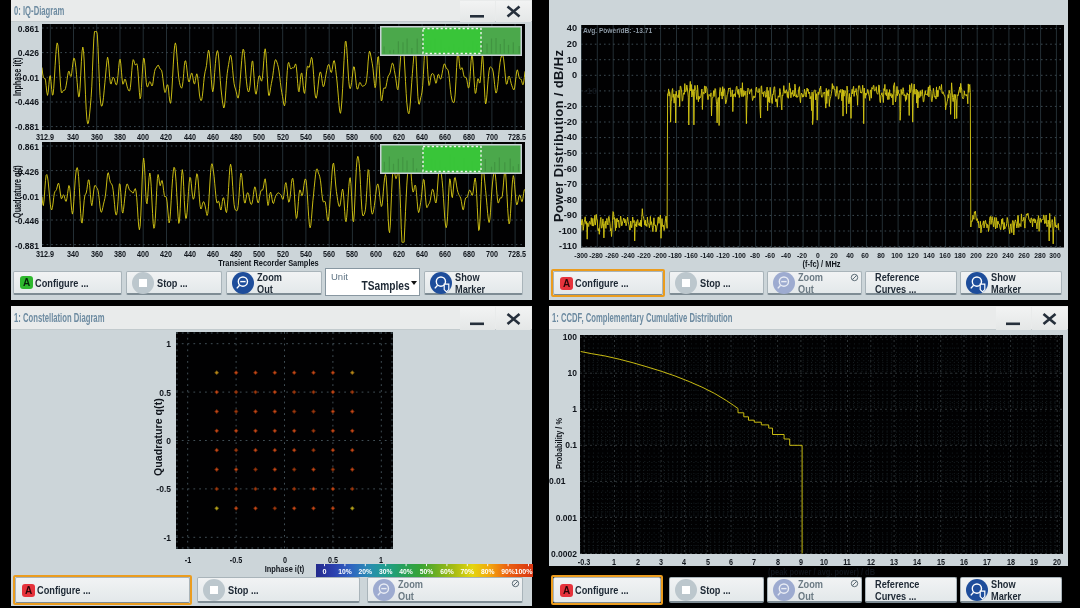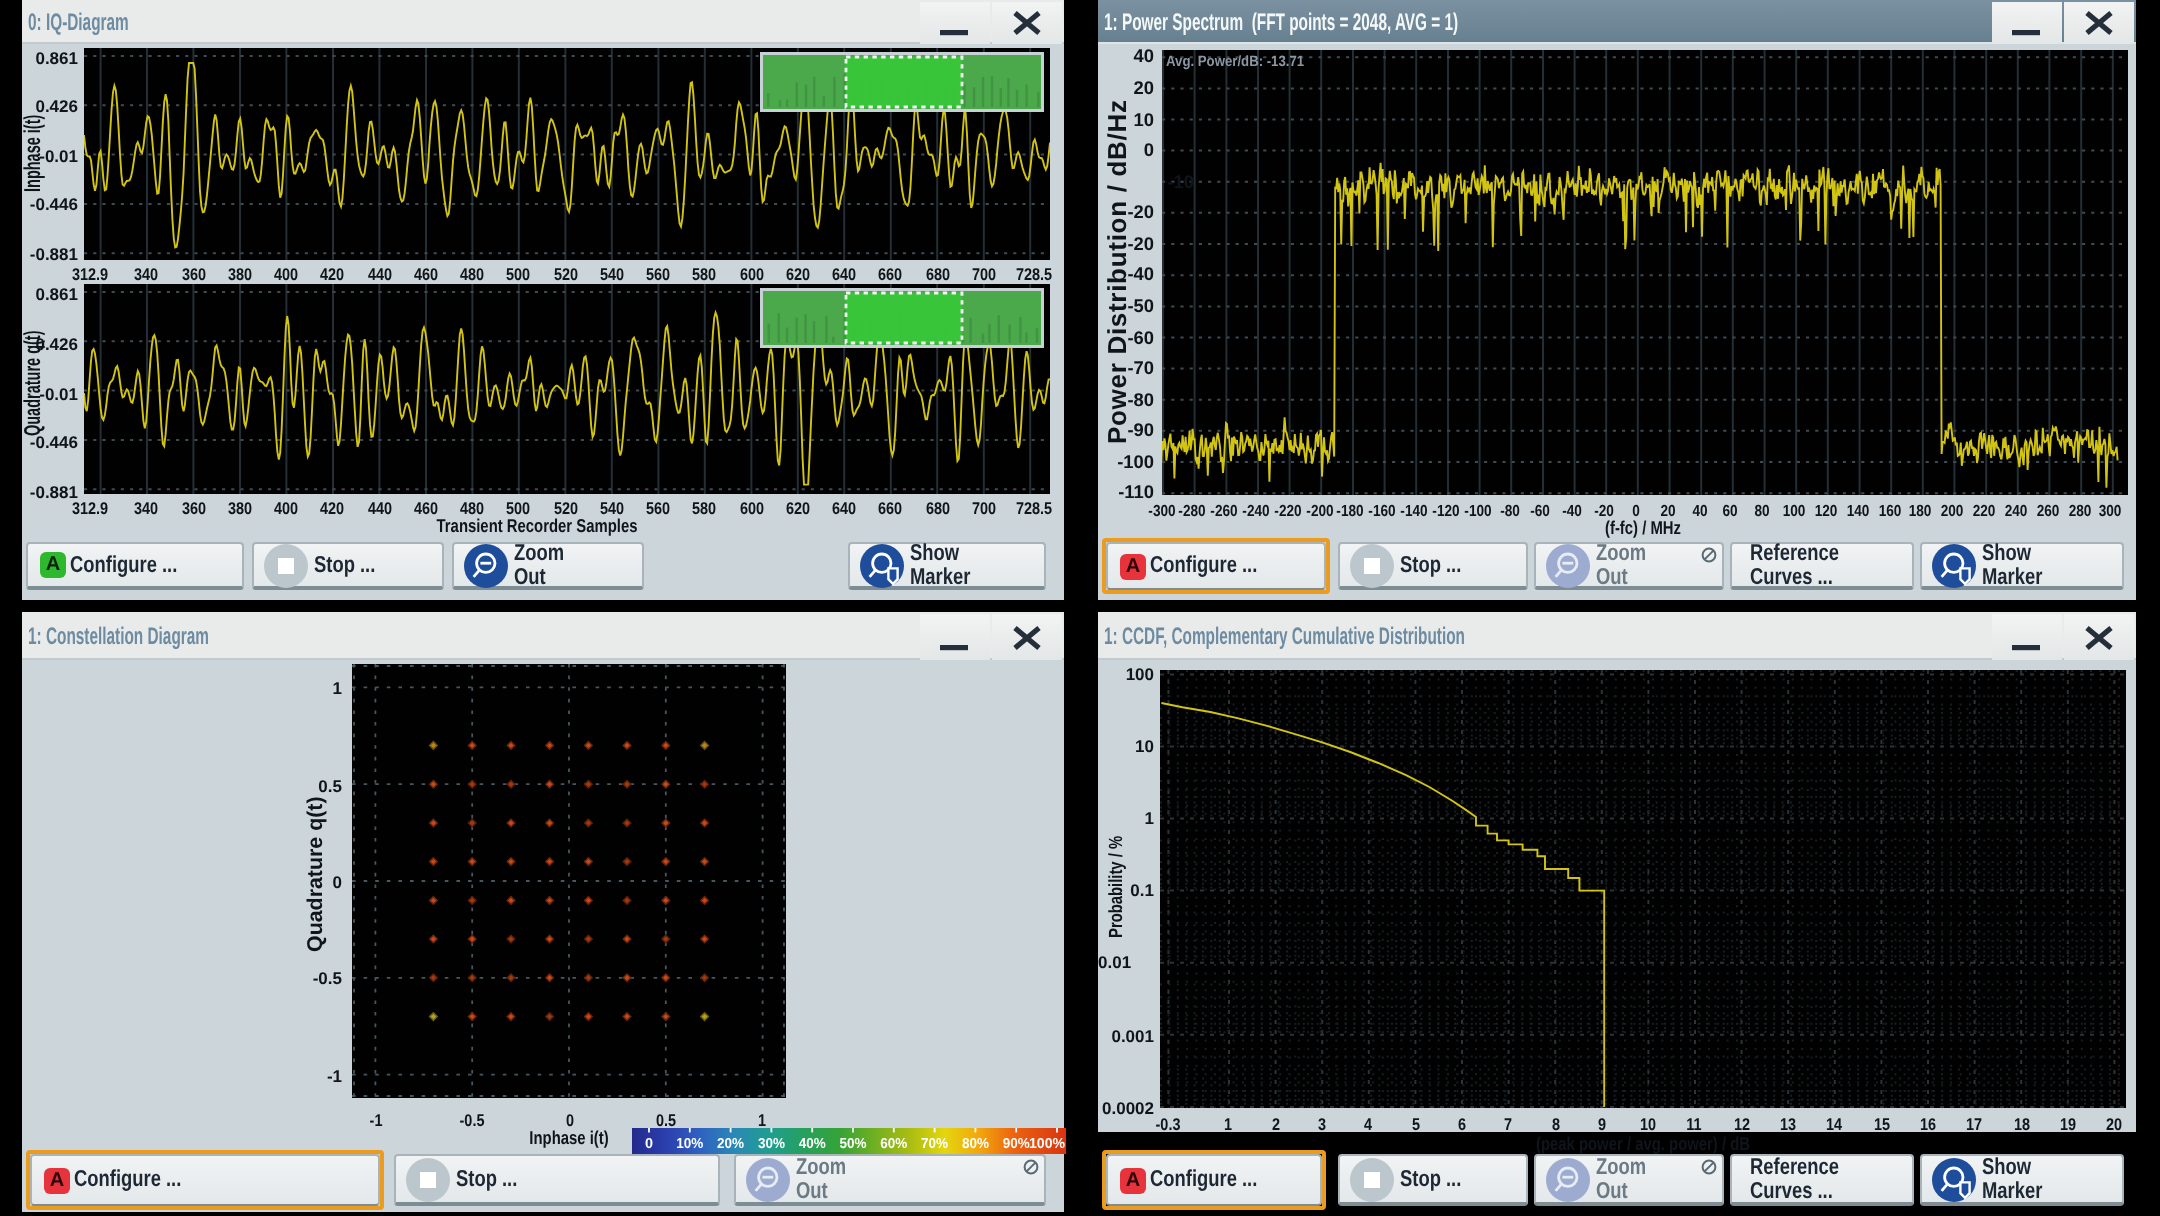--- a/index.html
+++ b/index.html
@@ -251,46 +251,38 @@
     <div class="btn" style="left:215px;top:271px;width:96px">
       <div class="icirc" style="background:#1e4d9b">
         <svg width="22" height="22" style="left:0;top:0">
           <circle cx="10.9" cy="9.6" r="4.6" fill="none" stroke="#fff" stroke-width="1.4"></circle>
           <line x1="8.2" y1="9.6" x2="13.6" y2="9.6" stroke="#fff" stroke-width="1.4"></line>
           <line x1="7.6" y1="13.2" x2="4.8" y2="16.4" stroke="#fff" stroke-width="1.4"></line>
         </svg>
       </div>
       <div class="lbl">Zoom<br>Out</div>
     </div>
+    <div style="position:absolute;left:314px;top:268px;width:95px;height:28px;background:#fff;border:1px solid #8897a1">
+      <div style="position:absolute;left:5px;top:2px;font-size:9.5px;color:#5e7383">Unit</div>
+      <div style="position:absolute;right:9px;bottom:2px;font-size:12px;font-weight:bold;color:#1d2834;transform:scaleX(0.85);transform-origin:right center">TSamples</div>
+      <div style="position:absolute;right:2px;top:12px;width:0;height:0;border-left:3.5px solid transparent;border-right:3.5px solid transparent;border-top:4.5px solid #111"></div>
+    </div>
     <div class="btn" style="left:413px;top:271px;width:99px">
       <div class="icirc" style="background:#1e4d9b">
         <svg width="22" height="22" style="left:0;top:0">
           <circle cx="10.9" cy="9.6" r="4.6" fill="none" stroke="#fff" stroke-width="1.4"></circle>
           <line x1="7.6" y1="13.2" x2="4.8" y2="16.4" stroke="#fff" stroke-width="1.4"></line>
           <path d="M14.2 12.2 h4.6 v5.4 l-2.3 2.3 l-2.3 -2.3 z" fill="#1e4d9b" stroke="#fff" stroke-width="1.2"></path>
         </svg>
       </div>
       <div class="lbl">Show<br>Marker</div>
     </div>
 </div>
 
 <div class="panel" style="left:549px;top:0px;width:519px;height:300px">
- <div class="tbar act">
-      <span class="ttext">1: Power Spectrum&nbsp; (FFT points = 2048, AVG = 1)</span>
-      <div class="wb" style="right:37px;height:21px">
-        <svg class="sym" width="35" height="21">
-          <line x1="10" y1="15.3" x2="24" y2="15.3" stroke="#252f3b" stroke-width="2.6"></line>
-        </svg>
-      </div>
-      <div class="wb" style="right:1px;height:21px">
-        <svg class="sym" width="35" height="21">
-          <path d="M11.5 5.5 L23.5 15.5 M23.5 5.5 L11.5 15.5" stroke="#252f3b" stroke-width="2.6"></path>
-        </svg>
-      </div>
-    </div>
  <svg style="left:31.5px;top:25px" width="483" height="222.5">
       <rect width="483" height="222.5" fill="#010102"></rect>
       <line x1="0.5" y1="0" x2="0.5" y2="222.5" class="gv"></line>
       <line x1="16.3" y1="0" x2="16.3" y2="222.5" class="gv"></line>
       <line x1="32.2" y1="0" x2="32.2" y2="222.5" class="gv"></line>
       <line x1="48.0" y1="0" x2="48.0" y2="222.5" class="gv"></line>
       <line x1="63.8" y1="0" x2="63.8" y2="222.5" class="gv"></line>
       <line x1="79.6" y1="0" x2="79.6" y2="222.5" class="gv"></line>
       <line x1="95.5" y1="0" x2="95.5" y2="222.5" class="gv"></line>
       <line x1="111.3" y1="0" x2="111.3" y2="222.5" class="gv"></line>

